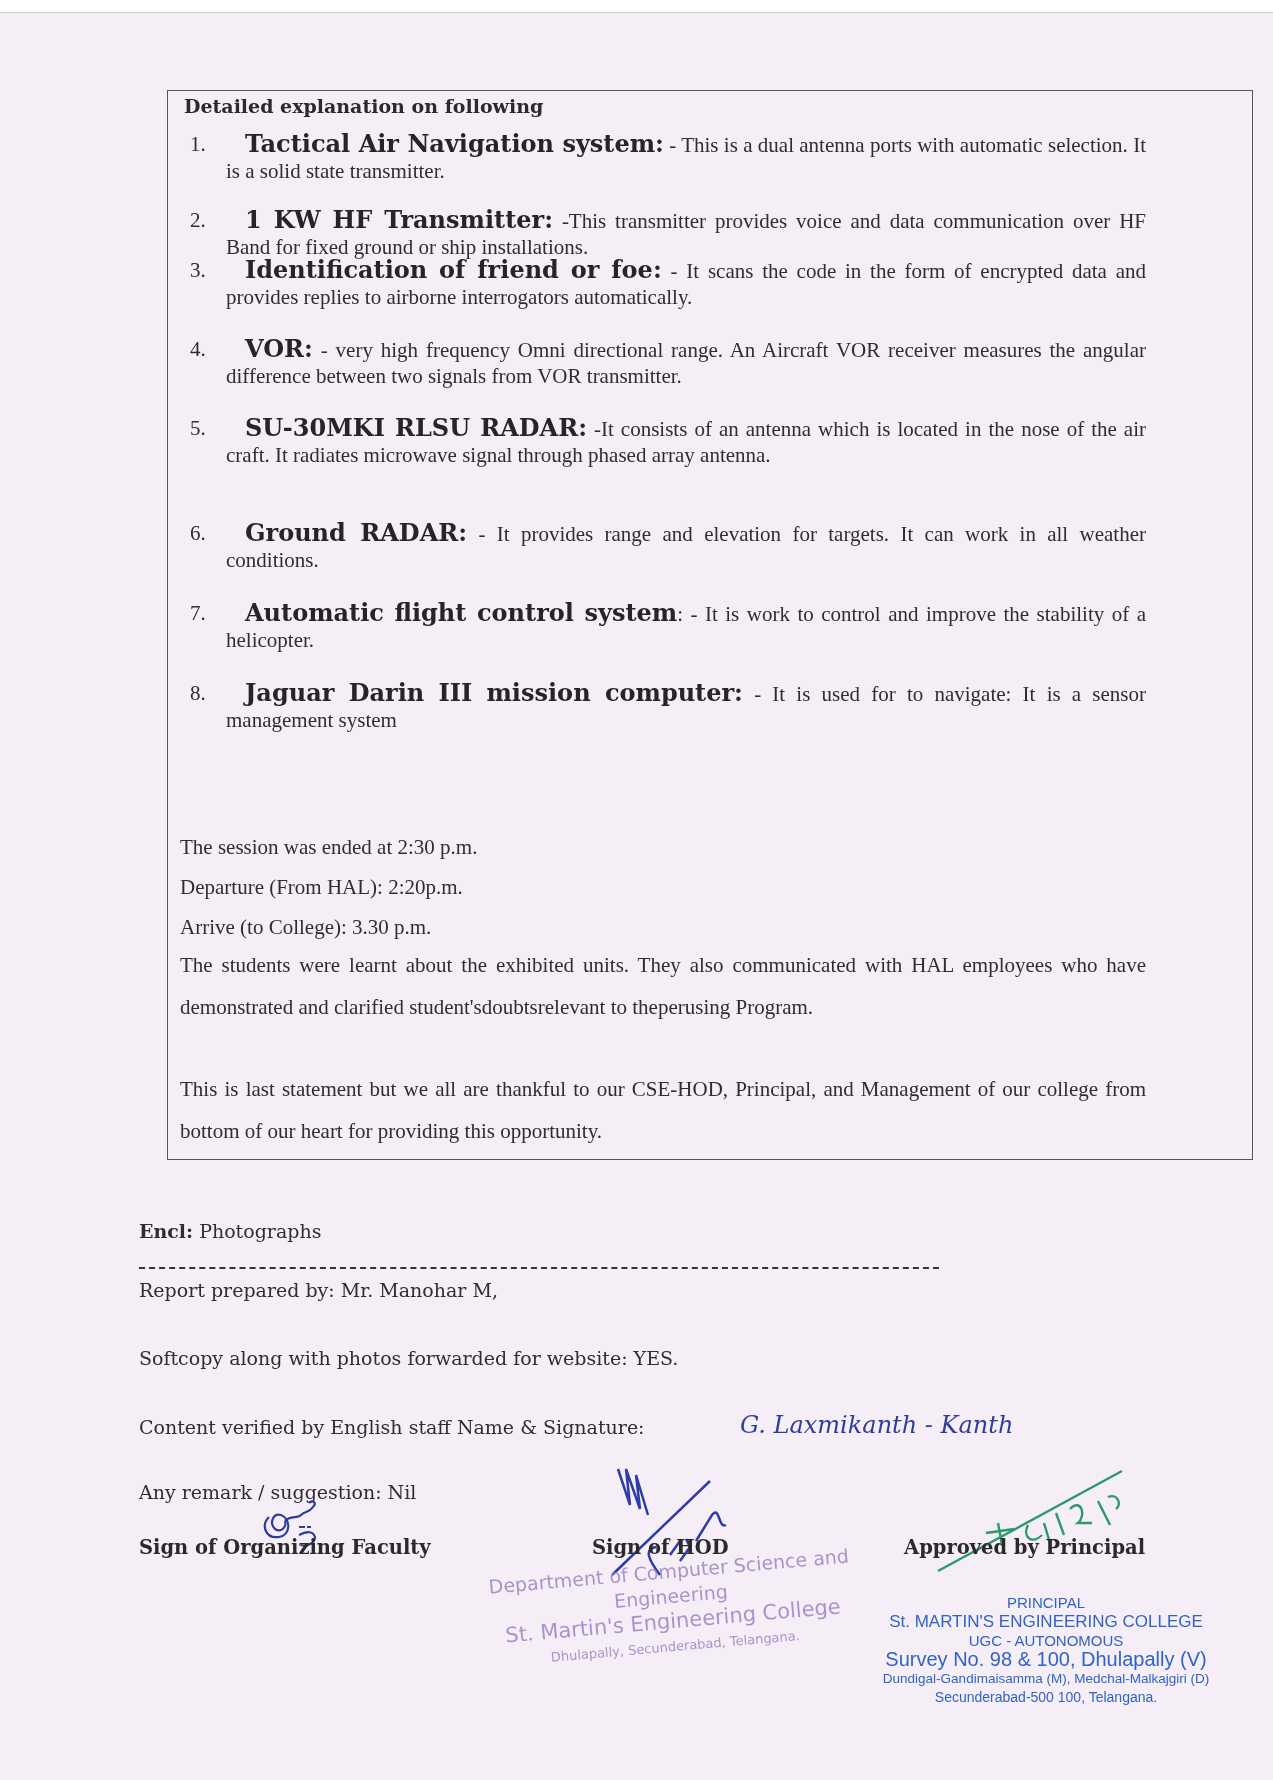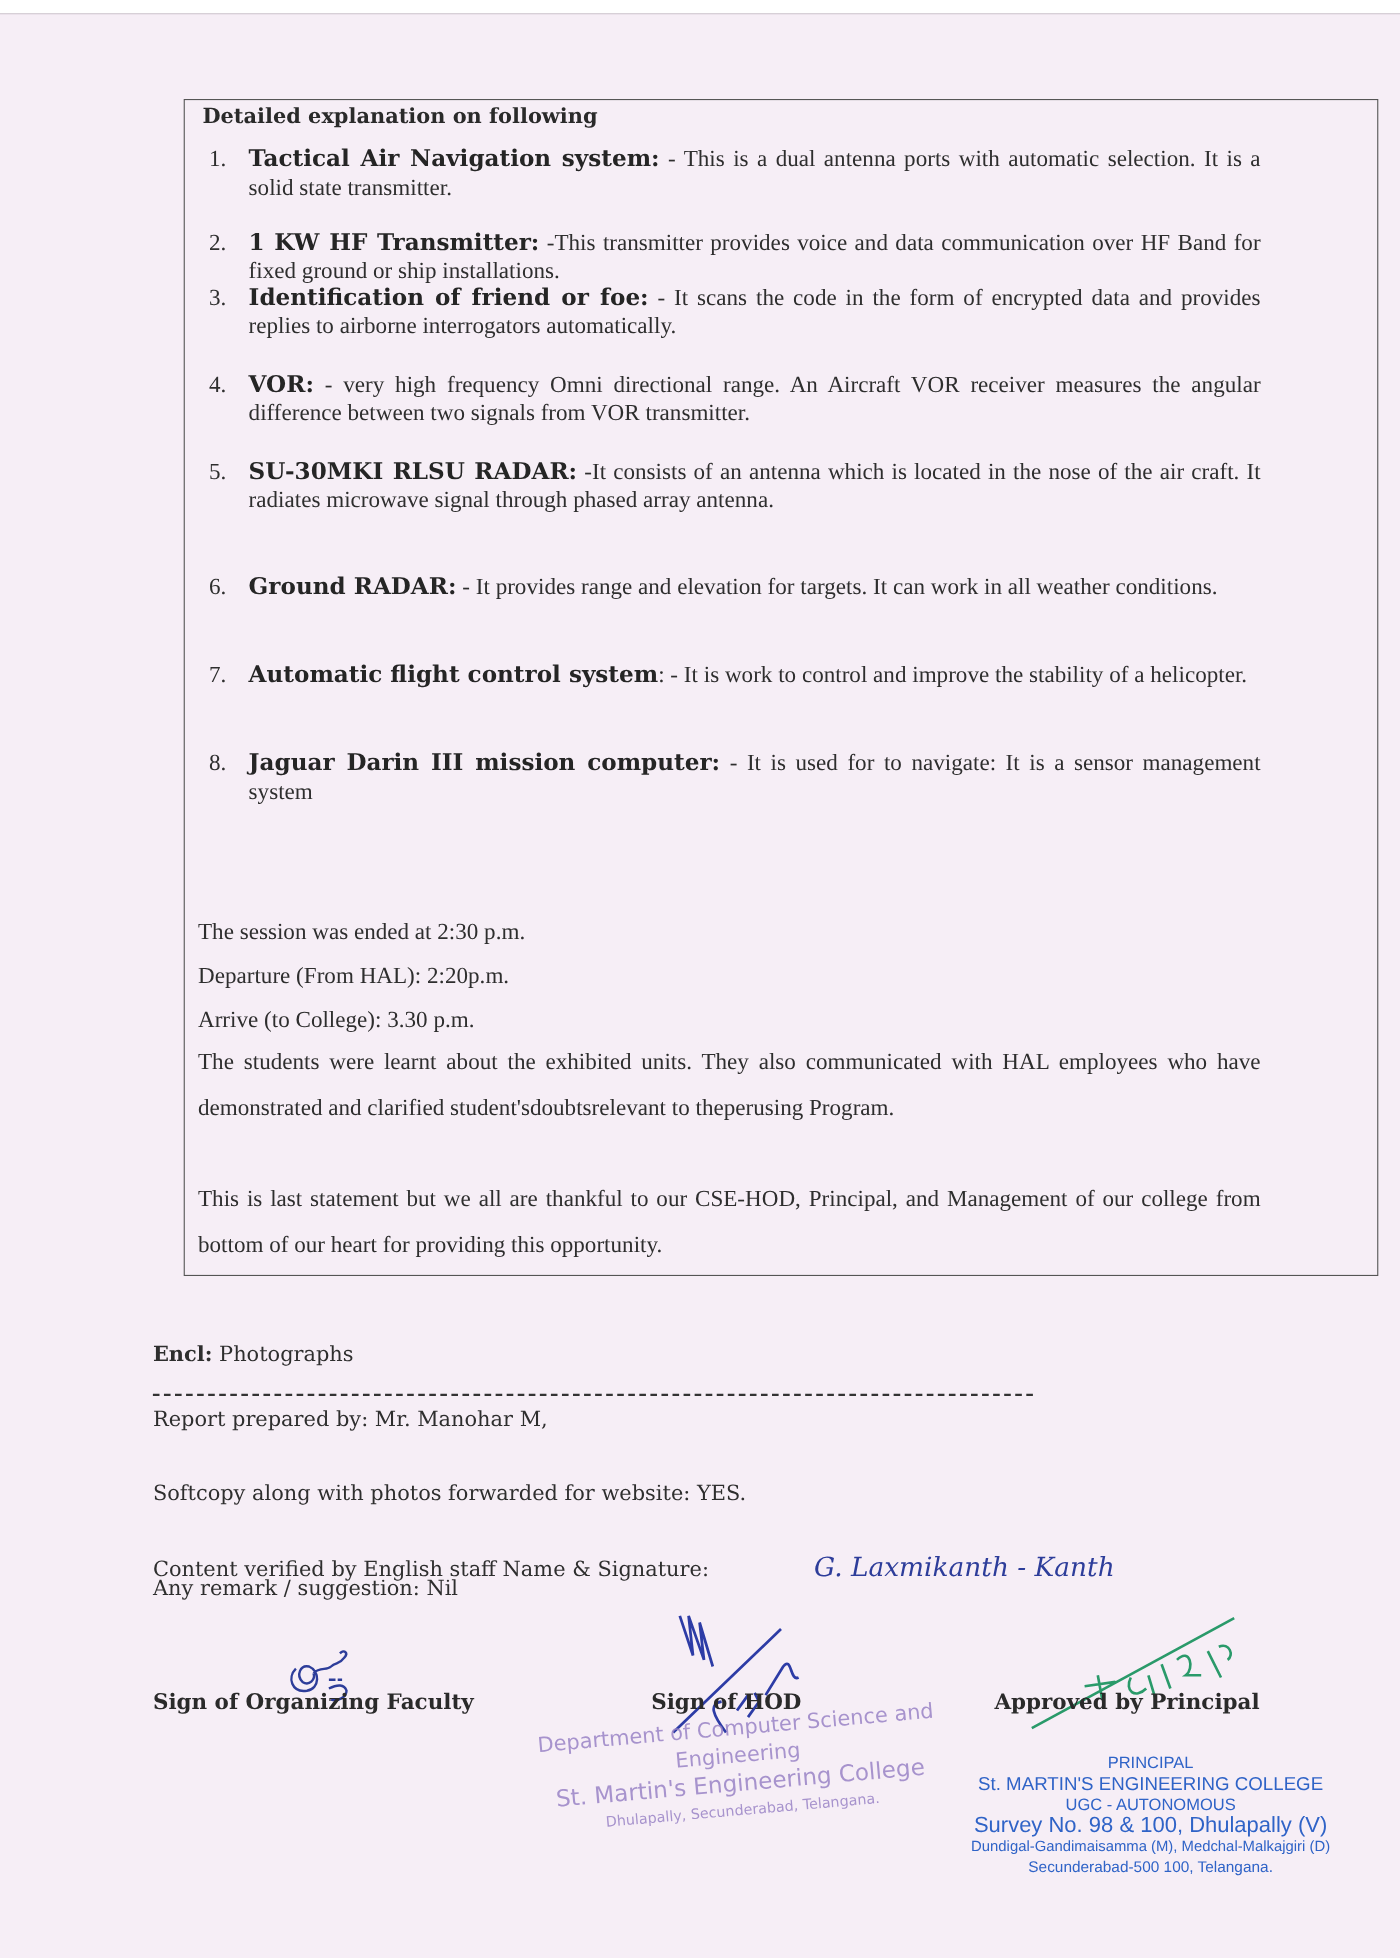--- a/index.html
+++ b/index.html
@@ -23,21 +23,21 @@
     position: absolute; left: 16px; top: 4px;
     font-weight: bold; font-size: 19px; color: #2a2a2a;
   }
   .item {
     position: absolute; left: 58px; width: 920px;
     font-family: "Liberation Serif", serif;
     font-size: 21px; line-height: 26px; color: #2e2e2e;
     text-align: justify;
   }
   .item .num { position: absolute; left: -36px; top: 0; }
-  .item .term { font-family: "DejaVu Serif", serif; font-weight: bold; font-size: 21px; color: #252525; }
+  .item .term { font-family: "DejaVu Serif", serif; font-weight: bold; font-size: 24px; color: #252525; margin-left: 19px; }
   .para {
     position: absolute; left: 12px; width: 966px;
     font-family: "Liberation Serif", serif;
     font-size: 21px; line-height: 42px; color: #2e2e2e; text-align: justify;
   }
   .line { position: absolute; left: 12px; font-family: "Liberation Serif", serif; font-size: 21px; color: #2e2e2e; }
 
   .foot { position: absolute; left: 139px; font-family: "DejaVu Serif", serif; font-size: 19px; color: #2e2e2e; }
   .foot b { font-weight: bold; }
   .dashes {
@@ -124,21 +124,21 @@
 
   <div class="foot" style="top:1207px">
     <b>Encl:</b>
     <span>Photographs</span>
   </div>
   <div class="dashes"></div>
   <div class="foot" style="top:1266px">Report prepared by: Mr. Manohar M,</div>
   <div class="foot" style="top:1403px">Content verified by English staff Name &amp; Signature:</div>
   <div class="foot" style="top:1334px">Softcopy along with photos forwarded for website: YES.</div>
   <div class="verifier-name">G. Laxmikanth - Kanth</div>
-  <div class="foot" style="top:1420px">Any remark / suggestion: Nil</div>
+  <div class="foot" style="top:1468px">Any remark / suggestion: Nil</div>
 
   <svg class="handwriting" style="left:255px;top:1484px" width="80" height="60" viewBox="0 0 80 60">
     <path d="M14 20 C 6 28, 10 42, 24 40 C 36 38, 36 22, 26 18 C 18 16, 14 26, 20 32 C 26 36, 32 30, 30 24 M30 24 C 36 18, 42 22, 46 18 C 50 14, 54 16, 58 10 C 62 6, 58 2, 54 6 M44 38 C 52 34, 58 34, 60 40 C 60 46, 52 50, 46 48 M44 30 L50 30 M52 30 L56 30" fill="none" stroke="#2d3d9a" stroke-width="2.2"></path>
   </svg>
 
   <svg class="handwriting" style="left:600px;top:1442px" width="140" height="130" viewBox="0 0 140 130">
     <path d="M18 14 L 30 50 L 26 14 L 40 54 L 36 20 L 48 60 M 12 120 L 110 26 M 60 120 C 48 104, 44 94, 56 92 M 70 100 L 80 86 M 80 106 L 90 92 L 86 84 M 96 86 L 112 60 C 120 50, 118 74, 126 70" fill="none" stroke="#2d3ca6" stroke-width="2.5"></path>
   </svg>
 
   <svg class="handwriting" style="left:932px;top:1440px" width="210" height="120" viewBox="0 0 210 120">

